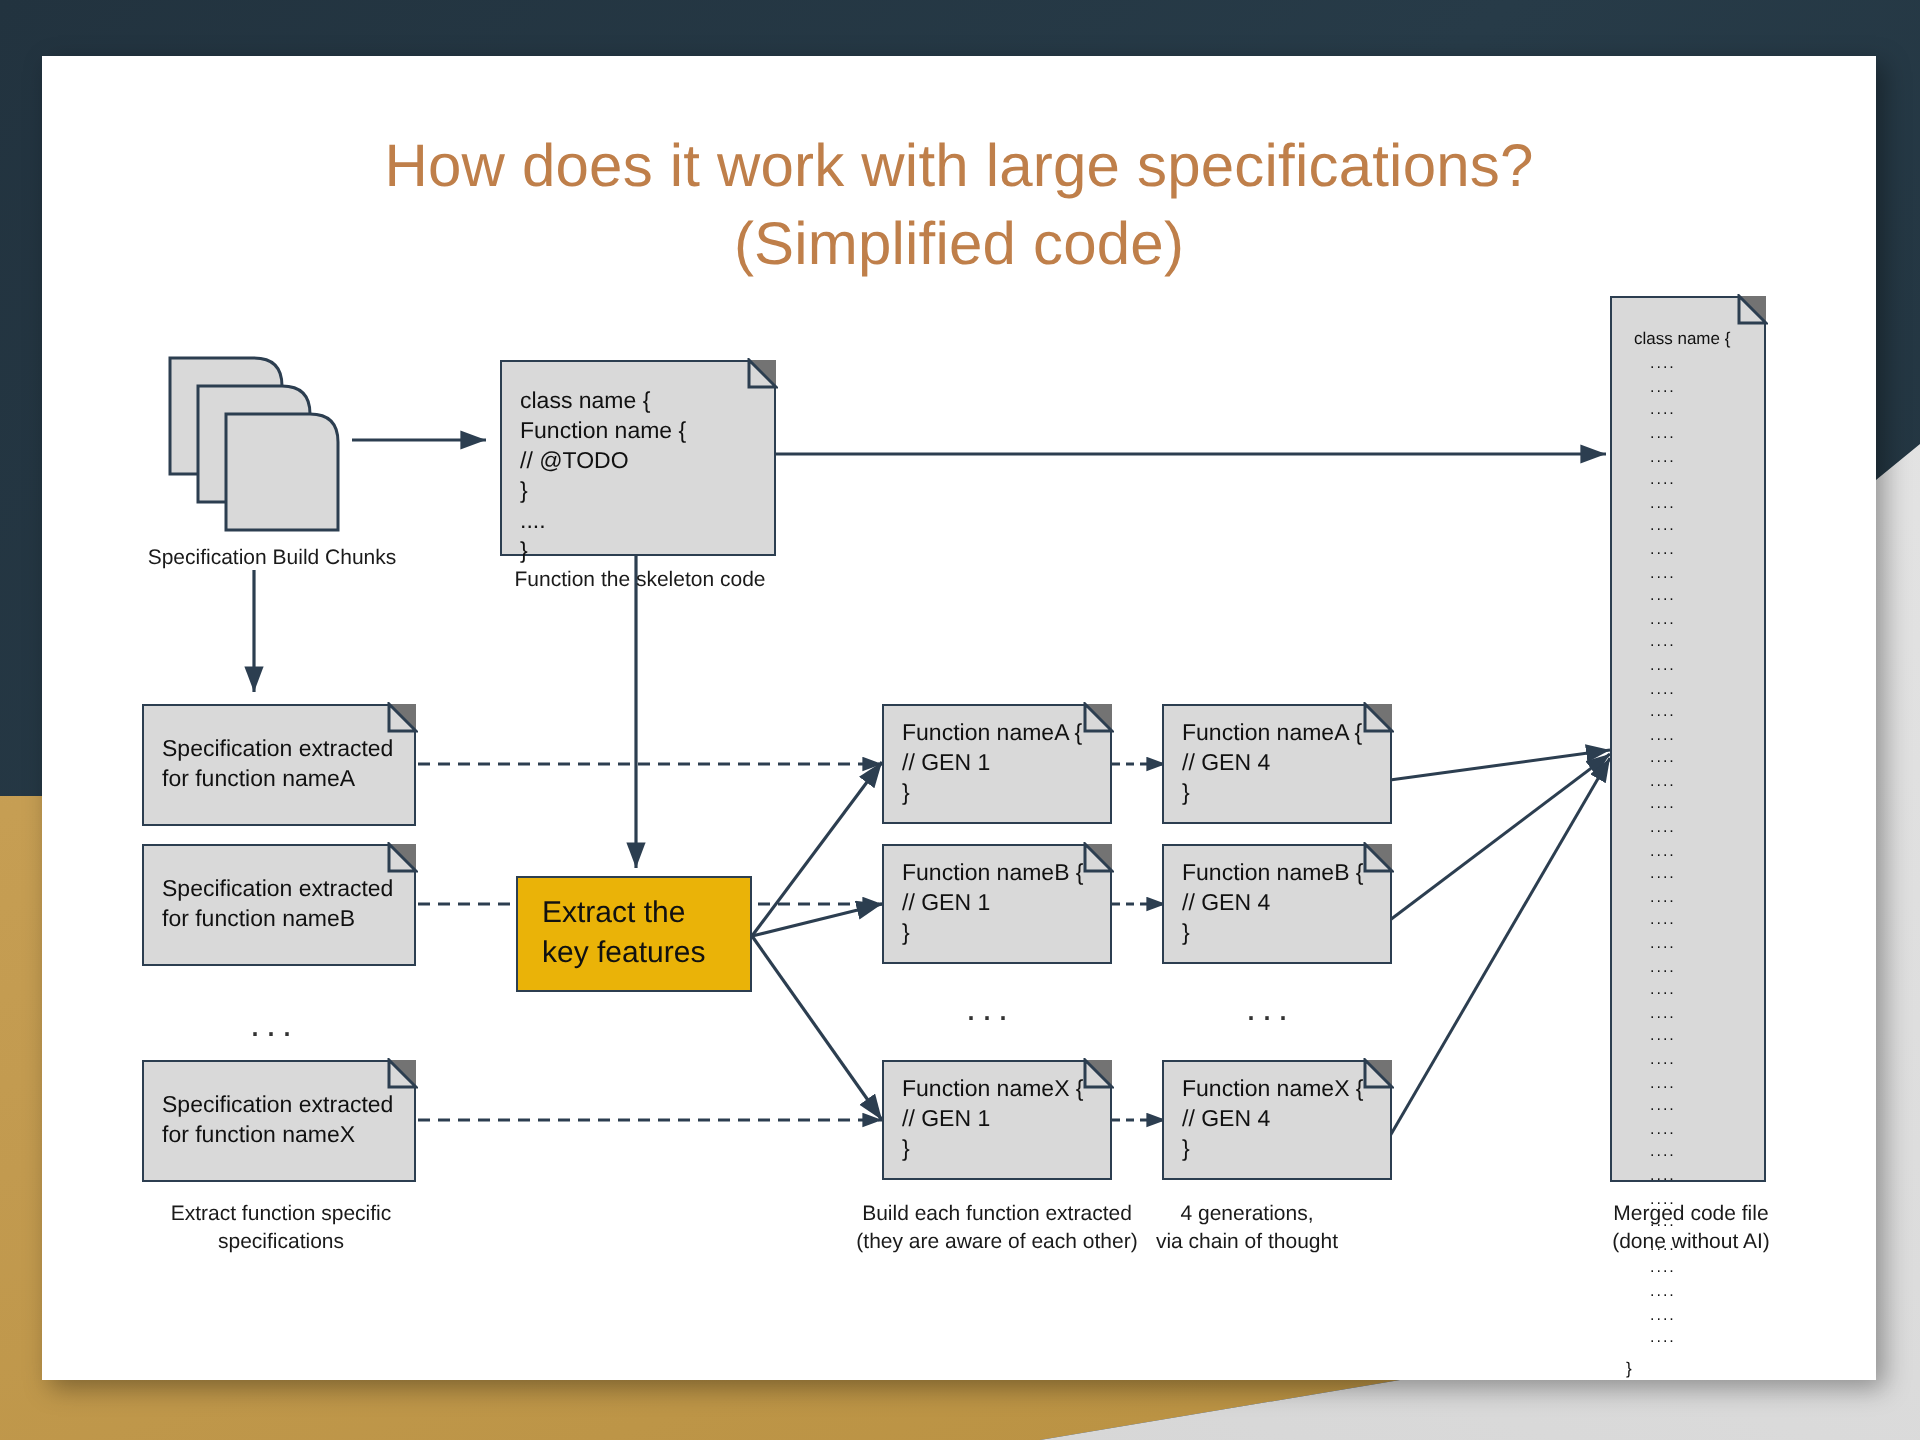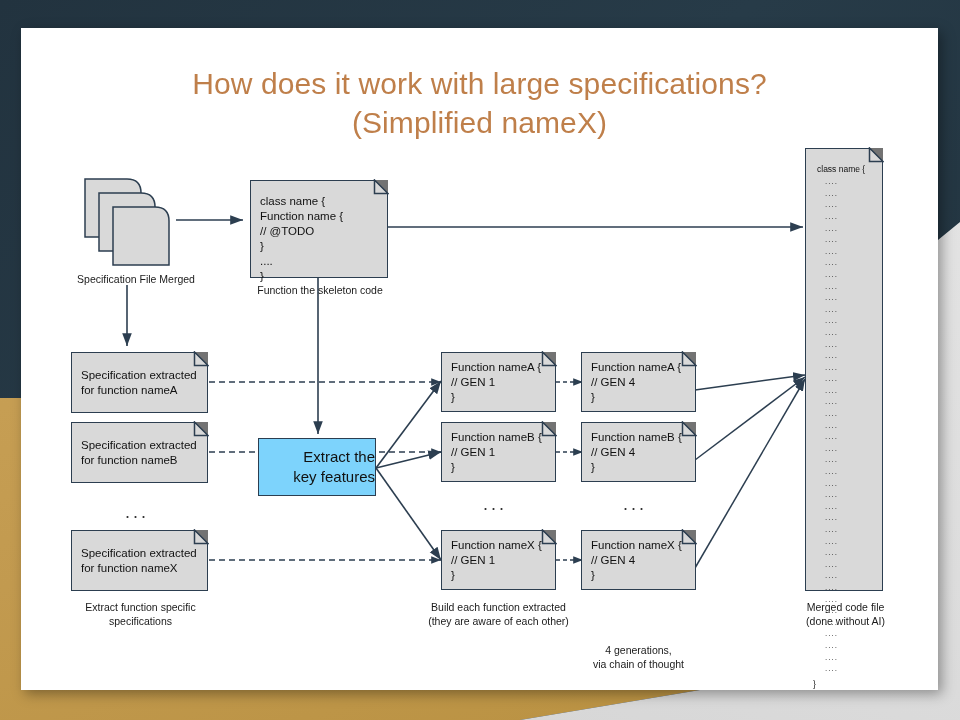--- a/index.html
+++ b/index.html
@@ -33,22 +33,22 @@
 
   
   .title{
     position:absolute;left:0;top:36px;width:917px;text-align:center;
     color:#bf7f4a;font-size:30px;line-height:39px;font-weight:400;
     letter-spacing:.1px;
   }
 
   
   .node{
-    position:absolute;background:#7dd3fc;border:1.5px solid #2c3e50;
-    box-sizing:border-box;color:#111;text-align:right;
+    position:absolute;background:#eab308;border:1.5px solid #2c3e50;
+    box-sizing:border-box;color:#111;
   }
   
   .note{
     position:absolute;background:#737373;
     color:#111;box-sizing:border-box;
   }
   .note .body{
     position:absolute;left:0;top:0;width:100%;height:100%;
     background:#d9d9d9;border:1.5px solid #2c3e50;box-sizing:border-box;
     clip-path:polygon(0 0, calc(100% - 14px) 0, 100% 14px, 100% 100%, 0 100%);
@@ -88,21 +88,21 @@
 <div id="stage">
 
   <div class="bg-navy"></div>
   <div class="bg-gold"></div>
   <div class="bg-gray"></div>
 
   <div class="slide">
 
     <div class="title">
       <div>How does it work with large specifications?</div>
-      <div>(Simplified nameX)</div>
+      <div>(Simplified code)</div>
     </div>
 
     <svg class="wires" viewBox="0 0 917 662">
       <defs>
         <marker id="ah" markerWidth="9" markerHeight="9" refX="8" refY="3" orient="auto" markerUnits="strokeWidth">
           <path d="M0,0 L8,3 L0,6 z" fill="#2c3e50"></path>
         </marker>
         <marker id="ahs" markerWidth="8" markerHeight="8" refX="7" refY="2.6" orient="auto" markerUnits="strokeWidth">
           <path d="M0,0 L7,2.6 L0,5.2 z" fill="#2c3e50"></path>
         </marker>
@@ -134,21 +134,21 @@
         <line x1="674" y1="540" x2="784" y2="351" stroke-width="1.5" marker-end="url(#ah)"></line>
       </g>
     </svg>
 
     <div>
       <svg style="position:absolute;left:60px;top:143px;width:110px;height:110px;">
         <path d="M4 8 H46 Q60 8 60 22 V66 H4 Z" fill="#d9d9d9" stroke="#2c3e50" stroke-width="1.5"></path>
         <path d="M18 22 H60 Q74 22 74 36 V80 H18 Z" fill="#d9d9d9" stroke="#2c3e50" stroke-width="1.5"></path>
         <path d="M32 36 H74 Q88 36 88 50 V94 H32 Z" fill="#d9d9d9" stroke="#2c3e50" stroke-width="1.5"></path>
       </svg>
-      <div class="caption" style="left:20px;top:245px;width:190px;">Specification File Merged</div>
+      <div class="caption" style="left:20px;top:245px;width:190px;">Specification Build Chunks</div>
     </div>
 
     <div class="note pad-top" style="left:229px;top:152px;width:138px;height:98px;">
       <div class="body"></div>
       <svg class="foldline" viewBox="0 0 17 17">
         <path d="M2.5 1 L16 14.5 H2.5 Z" fill="none" stroke="#2c3e50" stroke-width="1.5"></path>
       </svg>
       <div class="txt">class name {
     Function name {
        // @TODO
@@ -255,21 +255,21 @@
     <div class="note" style="left:560px;top:502px;width:115px;height:60px;">
       <div class="body"></div>
       <svg class="foldline" viewBox="0 0 17 17">
         <path d="M2.5 1 L16 14.5 H2.5 Z" fill="none" stroke="#2c3e50" stroke-width="1.5"></path>
       </svg>
       <div class="txt">Function nameX {
    // GEN 4
 }</div>
     </div>
 
-    <div class="caption" style="left:545px;top:573px;width:145px;margin-top:43px;">4 generations,
+    <div class="caption" style="left:530px;top:573px;width:145px;">4 generations,
 via chain of thought</div>
 
     <div class="note" style="left:784px;top:120px;width:78px;height:443px;">
       <div class="body"></div>
       <svg class="foldline" viewBox="0 0 17 17">
         <path d="M2.5 1 L16 14.5 H2.5 Z" fill="none" stroke="#2c3e50" stroke-width="1.5"></path>
       </svg>
       <div style="position:absolute;left:12px;top:16px;right:6px;bottom:6px;font-size:8px;line-height:1.2;color:#111;">
         <div style="font-size:8.5px;margin-bottom:3px;">class name {</div>
         <div id="merged-lines">

